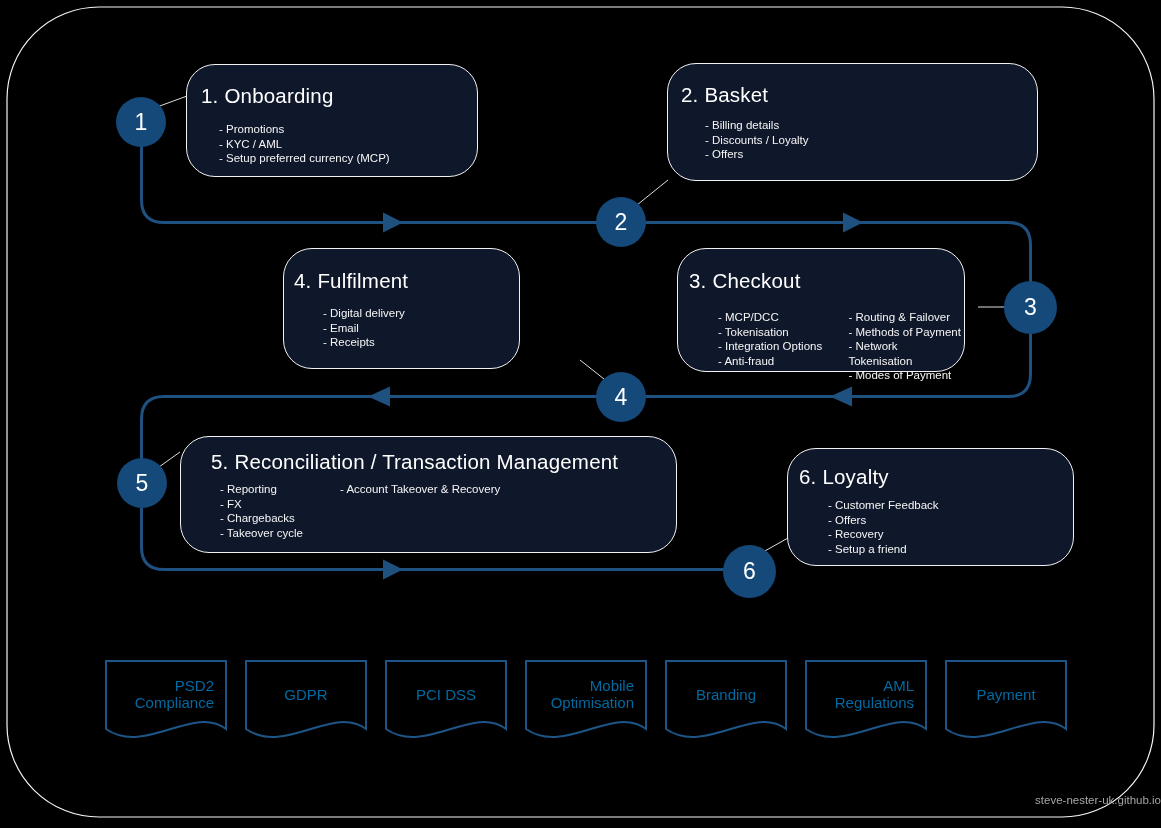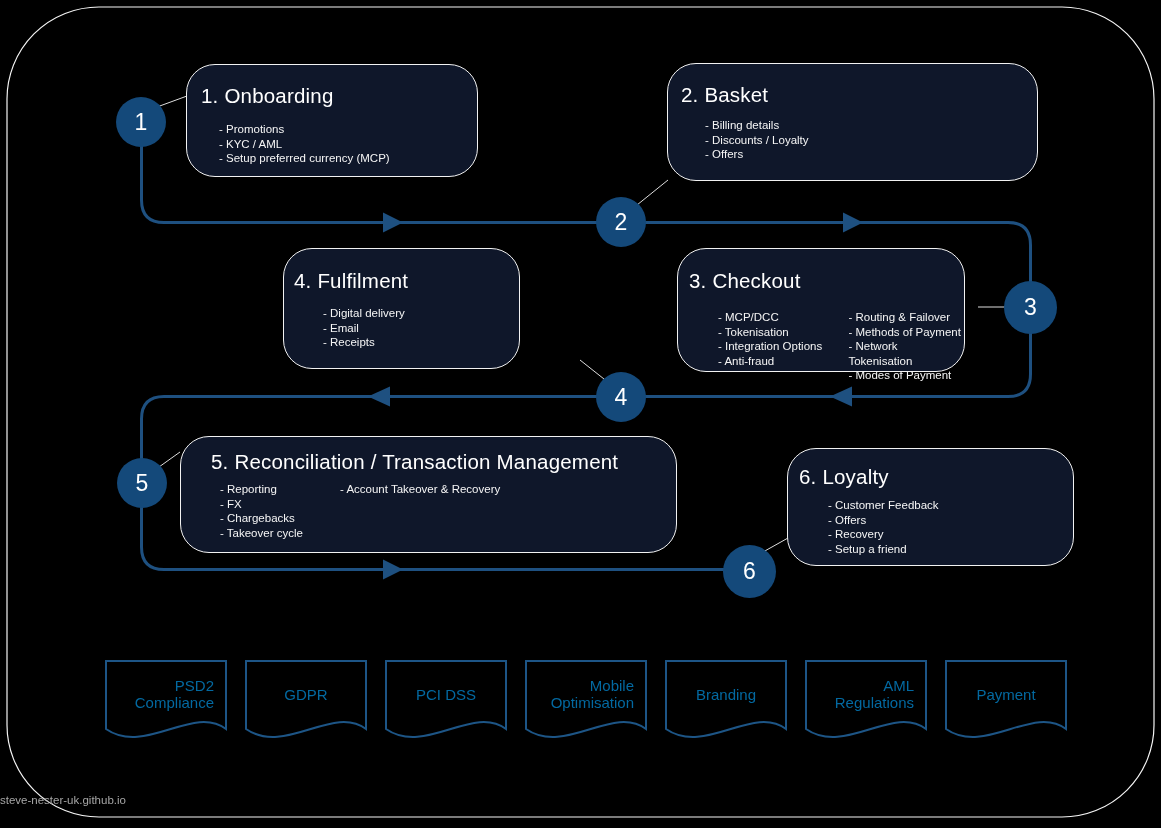--- a/index.html
+++ b/index.html
@@ -21,21 +21,21 @@
     font-size:23px;z-index:3;
   }
   .banner{position:absolute;top:660px;width:122px;height:88px;z-index:2;}
   .banner svg{position:absolute;left:0;top:0;}
   .banner-label{
     position:absolute;left:13px;top:8px;width:96px;height:52px;
     display:flex;align-items:center;justify-content:center;text-align:right;
     color:#0369a1;font-size:15px;line-height:17px;font-weight:500;
   }
   .footer{
-    position:absolute;left:0;right:0;top:794px;text-align:left;
+    position:absolute;left:0;right:0;top:794px;text-align:right;
     color:#a6a6a6;font-size:11.5px;z-index:2;
   }
 </style>
 </head>
 <body>
 
 <div class="canvas">
 
   <svg class="lines-svg" width="1161" height="828" viewBox="0 0 1161 828">
     <rect x="7" y="7" width="1147" height="810" rx="92" fill="none" stroke="#f5f5f5" stroke-width="1.2"></rect>

